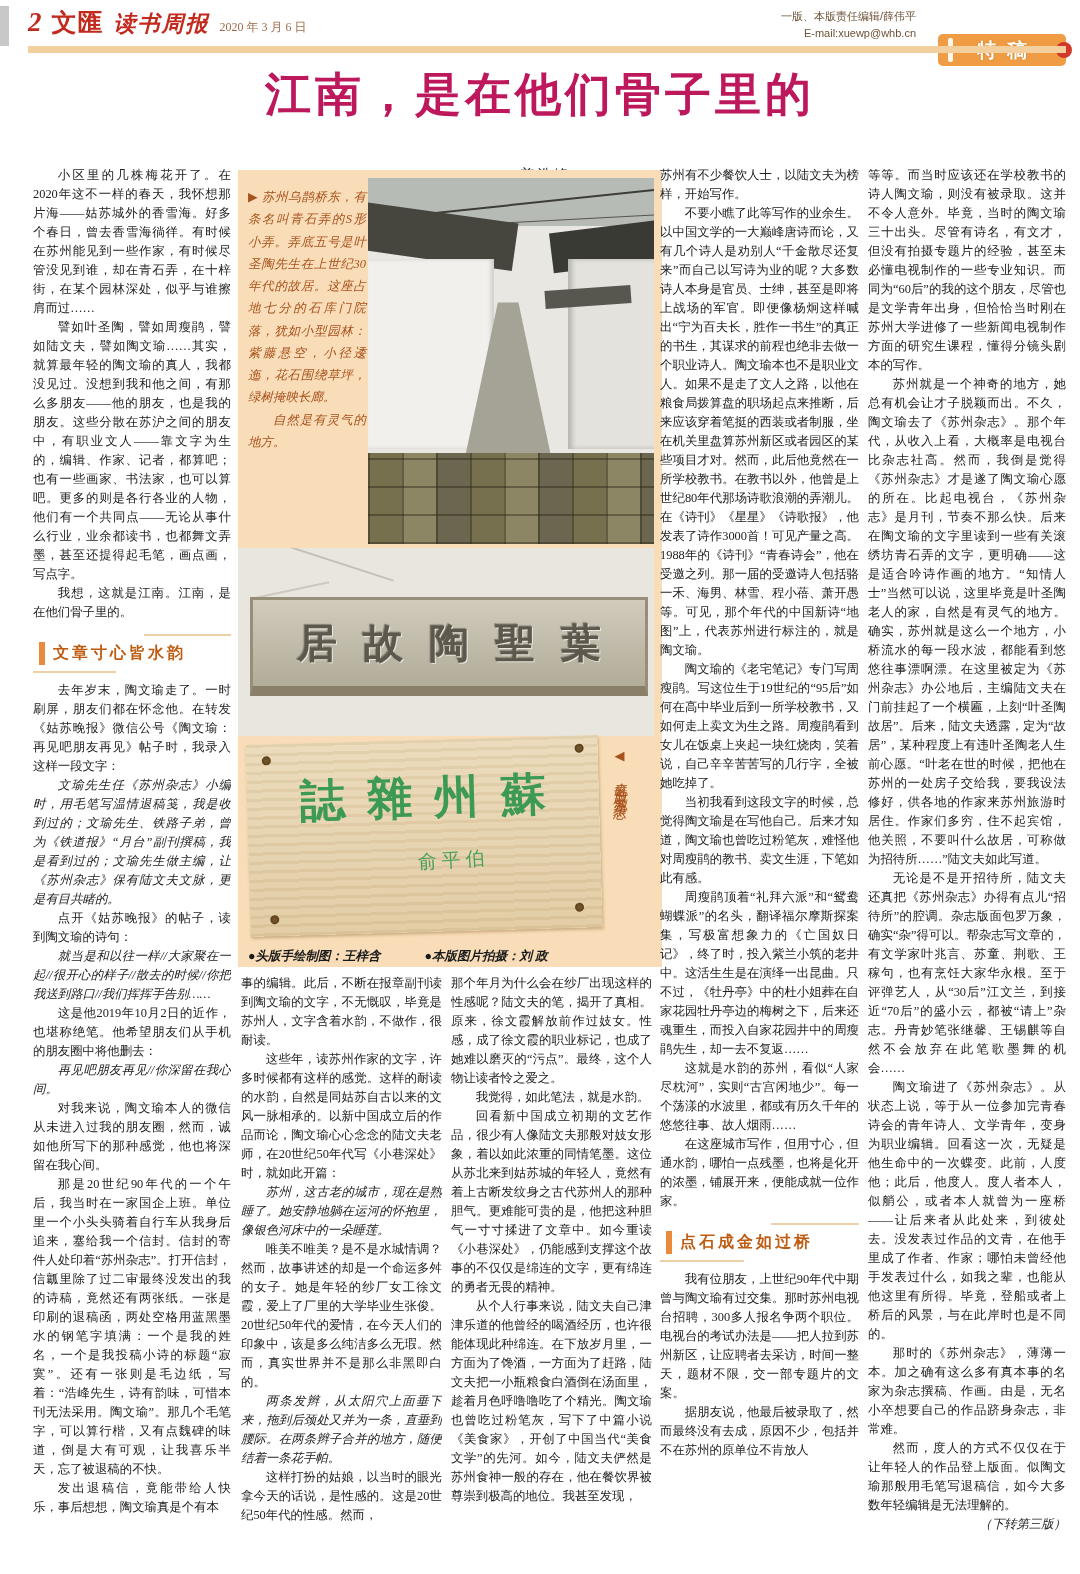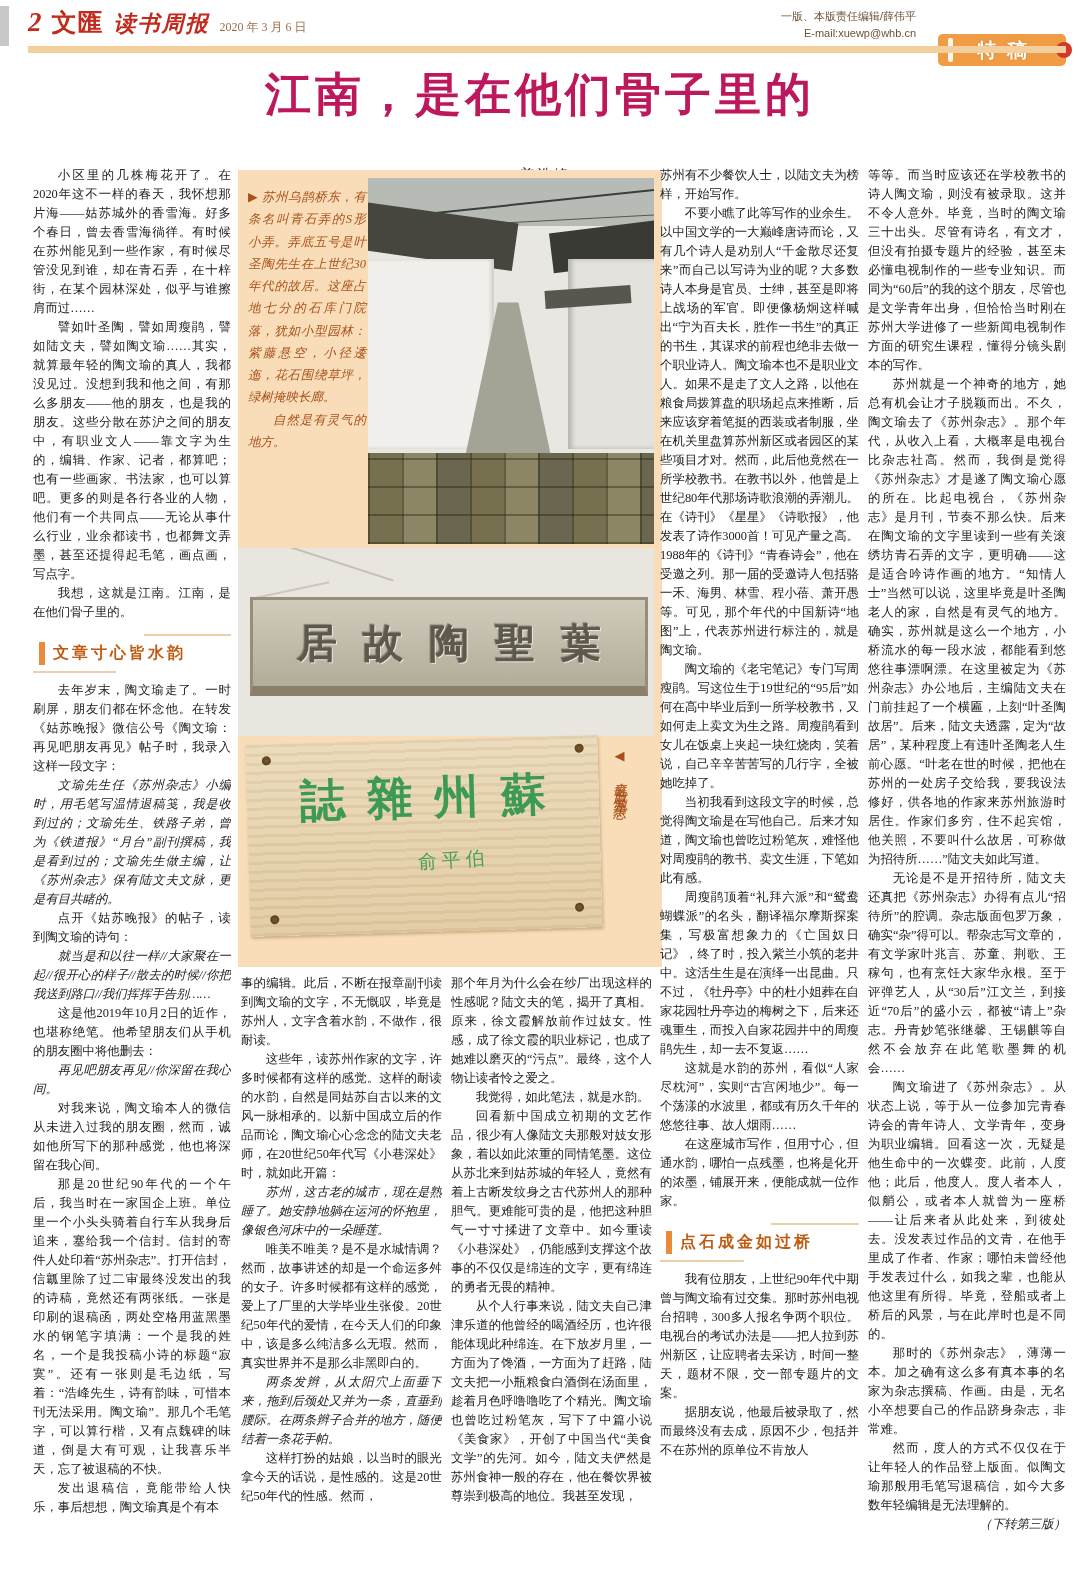--- a/index.html
+++ b/index.html
@@ -158,27 +158,31 @@
       <div class="big">誌雜州蘇</div>
       <div class="sig">俞平伯</div>
       <span class="nail n1"></span>
       <span class="nail n2"></span>
       <span class="nail n3"></span>
       <span class="nail n4"></span>
     </div>
 
     <div class="cap-right">◀ 俞平伯题［苏州杂志］</div>
 
+    <div class="credits">
+      <span>●头版手绘制图：王梓含</span>
+      <span>●本版图片拍摄：刘 政</span>
+    </div>
   </div>
 
   <div id="col2" class="col">
       <div class="para cont">事的编辑。此后，不断在报章副刊读到陶文瑜的文字，不无慨叹，毕竟是苏州人，文字含着水韵，不做作，很耐读。</div>
       <div class="para p">这些年，读苏州作家的文字，许多时候都有这样的感觉。这样的耐读的水韵，自然是同姑苏自古以来的文风一脉相承的。以新中国成立后的作品而论，陶文瑜心心念念的陆文夫老师，在20世纪50年代写《小巷深处》时，就如此开篇：</div>
       <div class="para q">苏州，这古老的城市，现在是熟睡了。她安静地躺在运河的怀抱里，像银色河床中的一朵睡莲。</div>
-      <div class="para p">唯美不唯美？是不是水城情调？然而，故事讲述的却是一个命运多舛的女子。许多时候都有这样的感觉，爱上了厂里的大学毕业生张俊。20世纪50年代的爱情，在今天人们的印象中，该是多么纯洁多么无瑕。然而，真实世界并不是那么非黑即白的。</div>
+      <div class="para p">唯美不唯美？是不是水城情调？然而，故事讲述的却是一个命运多舛的女子。她是年轻的纱厂女工徐文霞，爱上了厂里的大学毕业生张俊。20世纪50年代的爱情，在今天人们的印象中，该是多么纯洁多么无瑕。然而，真实世界并不是那么非黑即白的。</div>
       <div class="para q">两条发辫，从太阳穴上面垂下来，拖到后颈处又并为一条，直垂到腰际。在两条辫子合并的地方，随便结着一条花手帕。</div>
       <div class="para p">这样打扮的姑娘，以当时的眼光拿今天的话说，是性感的。这是20世纪50年代的性感。然而，</div>
     </div>
   <div id="col3" class="col">
       <div class="para cont">那个年月为什么会在纱厂出现这样的性感呢？陆文夫的笔，揭开了真相。原来，徐文霞解放前作过妓女。性感，成了徐文霞的职业标记，也成了她难以磨灭的“污点”。最终，这个人物让读者怜之爱之。</div>
       <div class="para p">我觉得，如此笔法，就是水韵。</div>
       <div class="para p">回看新中国成立初期的文艺作品，很少有人像陆文夫那般对妓女形象，着以如此浓重的同情笔墨。这位从苏北来到姑苏城的年轻人，竟然有着上古断发纹身之古代苏州人的那种胆气。更难能可贵的是，他把这种胆气一寸寸揉进了文章中。如今重读《小巷深处》，仍能感到支撑这个故事的不仅仅是绵连的文字，更有绵连的勇者无畏的精神。</div>
       <div class="para p">从个人行事来说，陆文夫自己津津乐道的他曾经的喝酒经历，也许很能体现此种绵连。在下放岁月里，一方面为了馋酒，一方面为了赶路，陆文夫把一小瓶粮食白酒倒在汤面里，趁着月色呼噜噜吃了个精光。陶文瑜也曾吃过粉笔灰，写下了中篇小说《美食家》，开创了中国当代“美食文学”的先河。如今，陆文夫俨然是苏州食神一般的存在，他在餐饮界被尊崇到极高的地位。我甚至发现，</div>
     </div>
   <div id="col4" class="col">

